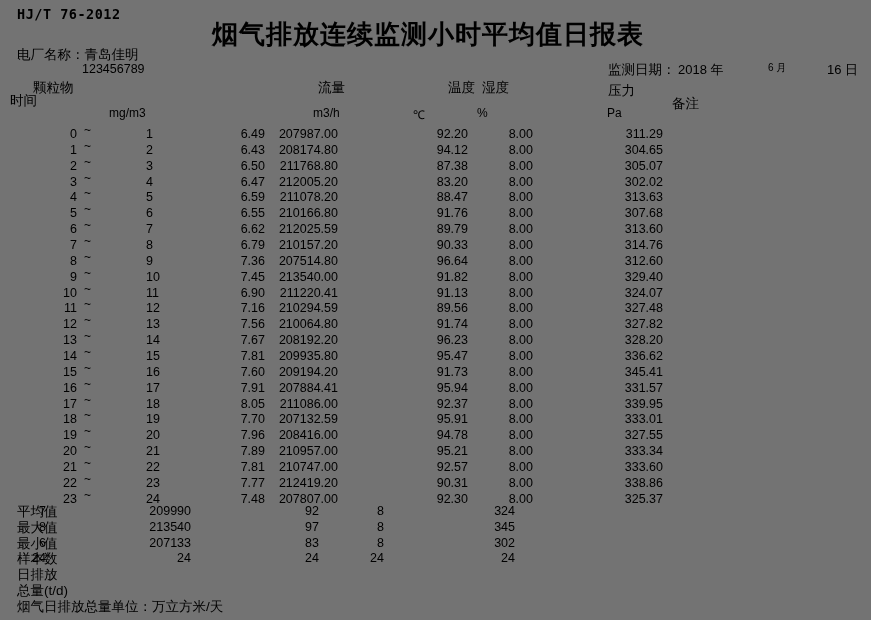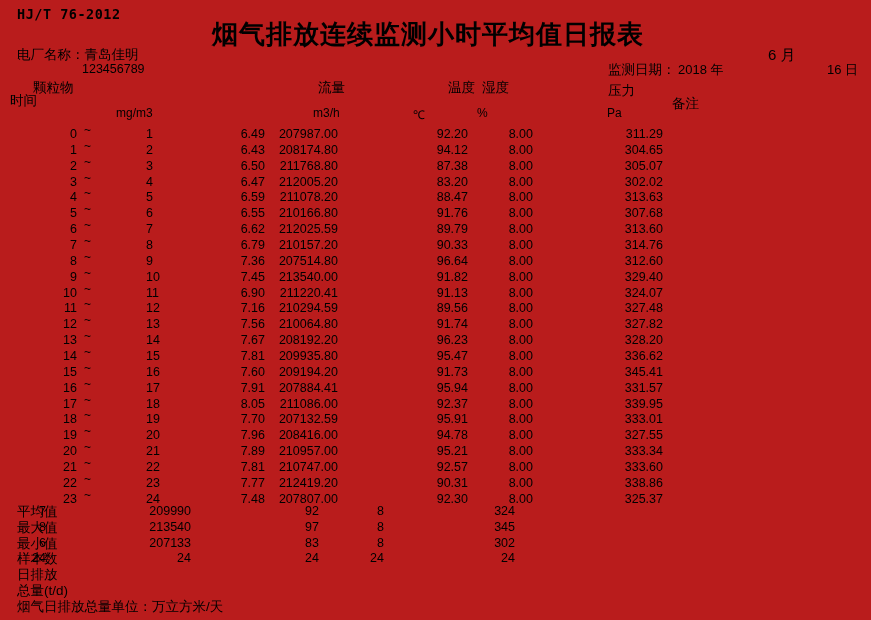--- a/index.html
+++ b/index.html
@@ -1,19 +1,19 @@
 <!DOCTYPE html>
 <html><head>
 <meta charset="utf-8">
 <style>
   html,body{margin:0;padding:0;background:#ffffff;}
   #page{
     position:relative;
     width:871px;height:620px;
-    background:#b91c1c;color:#000;
+    background:#737373;color:#000;
     font-family:"Liberation Sans",sans-serif;
     overflow:hidden;
   }
   .abs{position:absolute;white-space:nowrap;}
   .std{
     left:17px;top:6px;
     font-family:"DejaVu Sans Mono",monospace;
     font-weight:bold;font-size:13.5px;letter-spacing:0.5px;
   }
   .title{
@@ -23,32 +23,32 @@
   .cn{font-size:13.5px;}
   .small{font-size:12.5px;}
   .unit{font-size:12px;}
 
   
   .plant{left:17px;top:46px;}
   .tick{left:17px;top:56px;font-size:13px;}
   .code{left:82px;top:62px;}
   .date-label{left:608px;top:61px;}
   .date-year{left:678px;top:61px;font-size:13px;}
-  .date-month{left:768px;top:46px;font-size:15px;}
+  .date-month{left:768px;top:61px;font-size:10px;}
   .date-day{left:827px;top:61px;font-size:13px;}
 
   .h-pm{left:33px;top:79px;}
   .h-flow{left:318px;top:79px;}
   .h-temp{left:448px;top:79px;}
   .h-hum{left:482px;top:79px;}
   .h-press{left:608px;top:82px;}
   .h-time{left:10px;top:92px;}
   .h-remark{left:672px;top:95px;}
 
-  .u-pm{left:88px;top:106px;padding-left:28px;}
+  .u-pm{left:81px;top:106px;padding-left:28px;}
   .u-flow{left:285px;top:106px;margin-left:28px;}
   .u-temp{left:413px;top:106px;}
   .u-hum{left:477px;top:106px;}
   .u-press{left:607px;top:106px;}
 
   
   #data-rows{position:absolute;left:0;top:127px;width:871px;}
   .data-row{position:relative;height:15.87px;}
   .cell{position:absolute;top:0;line-height:15.87px;font-size:12.5px;white-space:nowrap;}
   .c-start{right:794px;}

